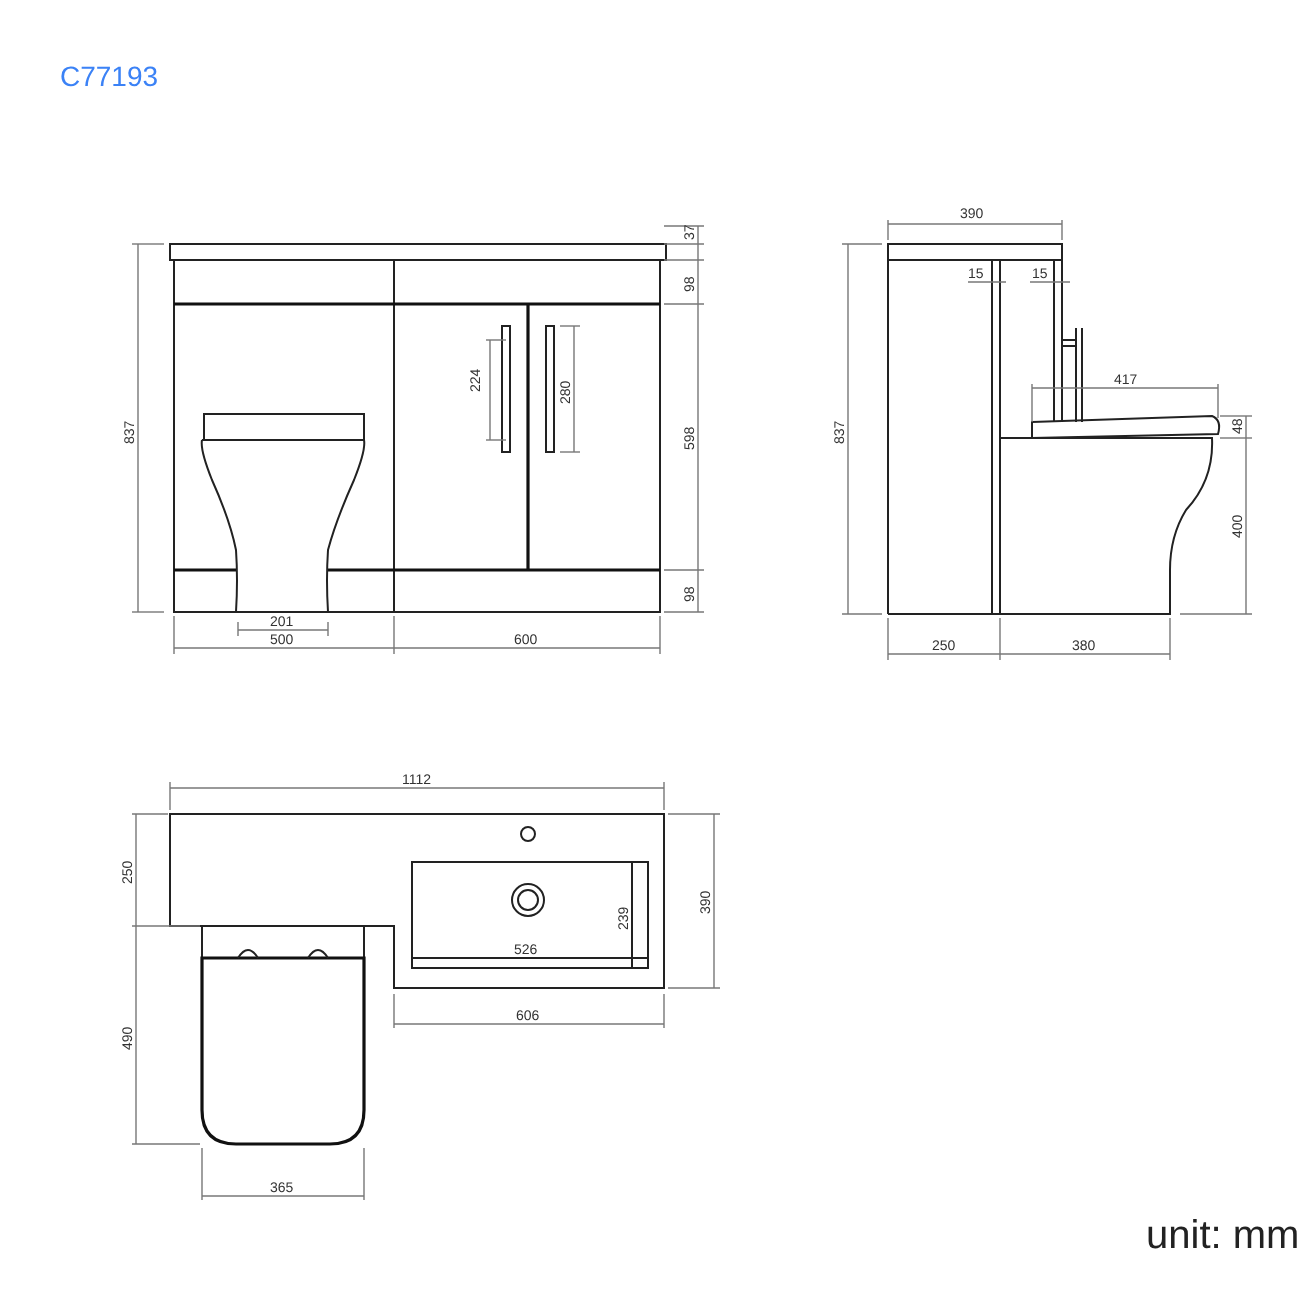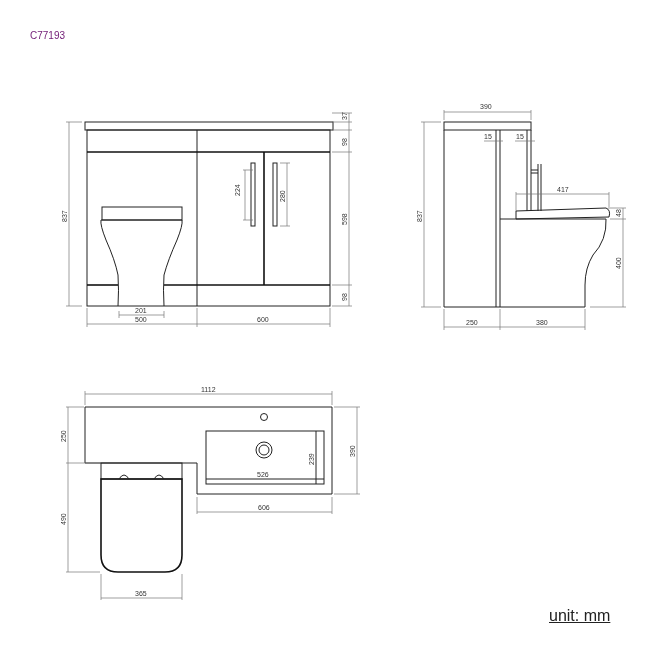--- a/index.html
+++ b/index.html
@@ -1,18 +1,18 @@
 <!DOCTYPE html>
 <html><head>
 <meta charset="utf-8">
 <style>
   html, body { margin: 0; padding: 0; background: #ffffff; }
   body { width: 650px; height: 650px; position: relative; overflow: hidden; font-family: "Liberation Sans", sans-serif; }
-  .code { position: absolute; left: 30px; top: 30px; font-size: 10px; color: #701a75; }
-  .unit { position: absolute; left: 549px; top: 607px; font-size: 16px; color: #222; text-decoration: underline; }
+  .code { position: absolute; left: 30px; top: 30px; font-size: 14px; color: #3b82f6; }
+  .unit { position: absolute; left: 573px; top: 607px; font-size: 20px; color: #222; }
   svg { position: absolute; left: 0; top: 0; }
   .dim { font-family: "Liberation Sans", sans-serif; font-size: 7px; fill: #333; }
   .o { stroke: #222; stroke-width: 1; fill: none; }
   .t { stroke: #111; stroke-width: 1.6; fill: none; }
   .d { stroke: #777; stroke-width: 0.7; fill: none; }
 </style>
 </head>
 <body>
 
 <div class="code">C77193</div>

